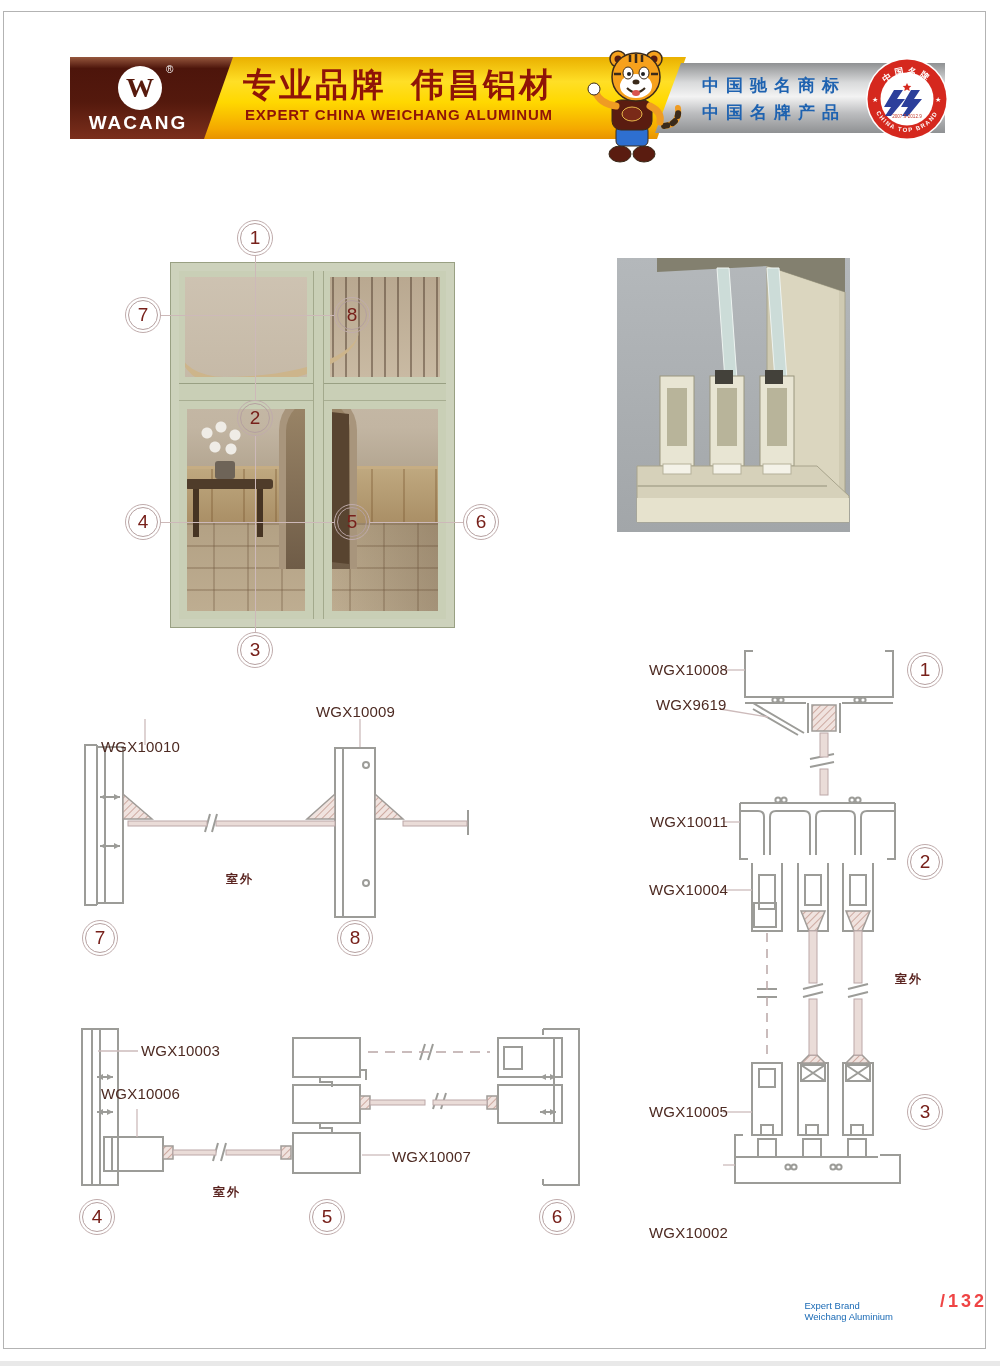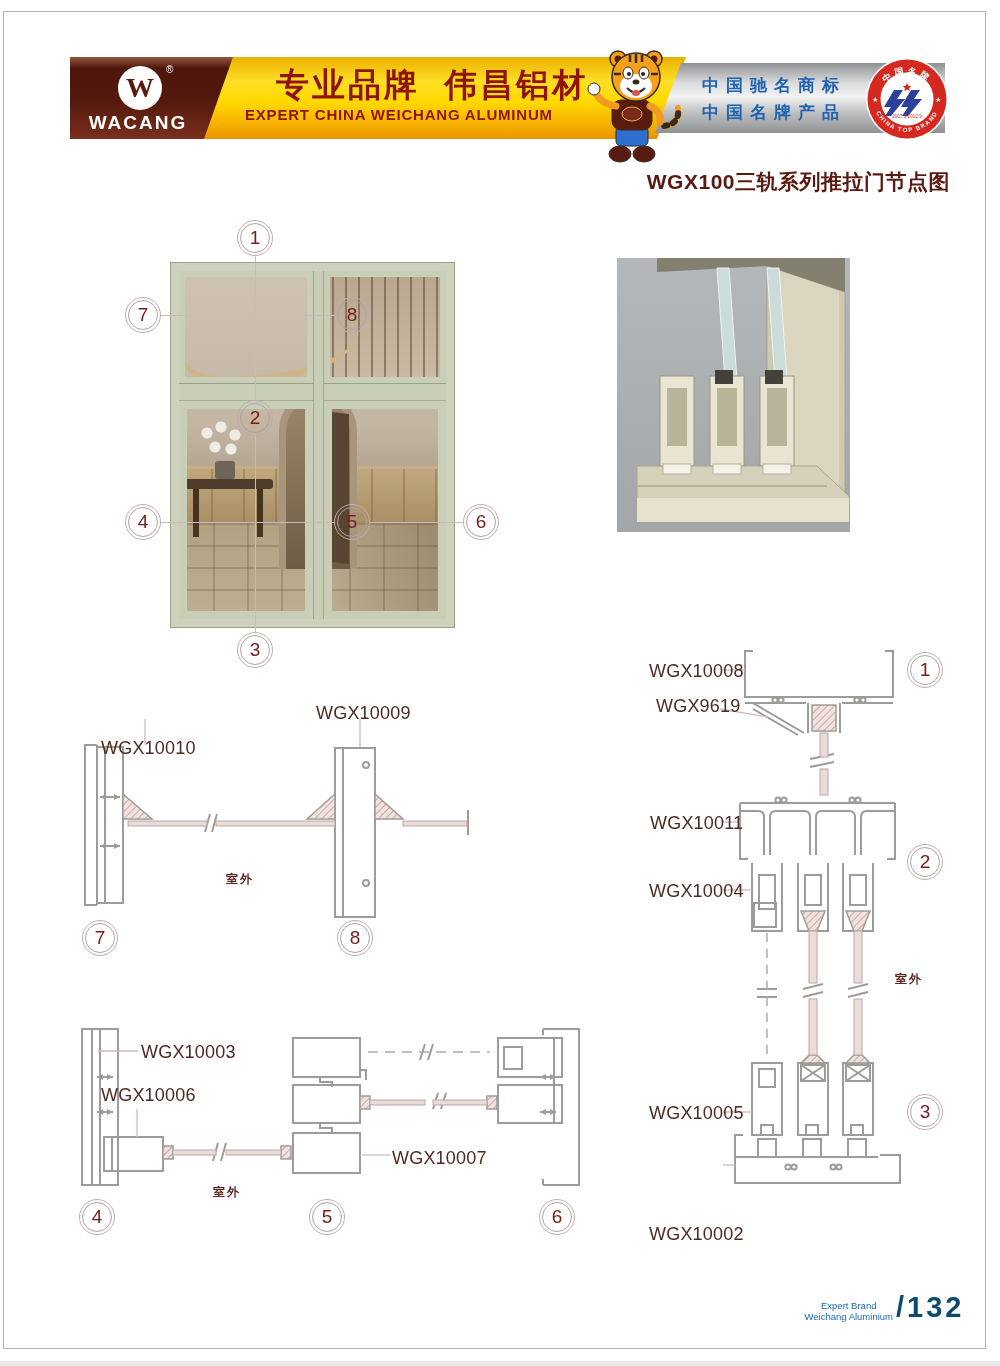--- a/index.html
+++ b/index.html
@@ -19,21 +19,21 @@
   .bar-silver{position:absolute;left:655px;top:63px;width:290px;height:70px;
     clip-path:polygon(26px 0,100% 0,100% 100%,0 100%);
     background:linear-gradient(180deg,#8f9193 0%,#d9dadb 28%,#f3f3f3 48%,#bcbdbf 72%,#8f9193 100%);}
   .logo-circle{position:absolute;left:118px;top:66px;width:44px;height:44px;border-radius:50%;
     background:#fff;color:#571a0d;display:flex;align-items:center;justify-content:center;
     font-size:28px;font-weight:bold;font-family:"Liberation Serif",serif;}
   .logo-reg{position:absolute;left:166px;top:64px;color:#fff;font-size:10px;}
   .logo-text{position:absolute;left:78px;top:112px;width:120px;text-align:center;color:#fff;
     font-size:19px;font-weight:bold;letter-spacing:2px;}
   .slogan-cn{position:absolute;left:243px;top:63px;color:#8f1407;font-size:33px;font-weight:900;
-    letter-spacing:3px;white-space:pre;margin-left:33px;}
+    letter-spacing:3px;white-space:pre;}
   .slogan-en{position:absolute;left:245px;top:106px;color:#8f1407;font-size:15px;font-weight:bold;
     letter-spacing:0.8px;}
   .honors{position:absolute;left:702px;top:72px;color:#1e62b0;font-size:17px;font-weight:bold;
     letter-spacing:7px;line-height:27px;white-space:nowrap;}
 
   
   .page-title{position:absolute;left:600px;top:168px;width:350px;text-align:right;color:#5a1911;
     font-size:21px;font-weight:bold;letter-spacing:0.5px;}
 
   
@@ -50,28 +50,28 @@
   .callout .r2{position:absolute;left:3px;top:3px;right:3px;bottom:3px;border:1px solid #b5a0a0;border-radius:50%;}
   .callout .num{position:absolute;left:0;top:0;width:100%;height:100%;display:flex;align-items:center;
     justify-content:center;font-size:19px;color:#77201a;}
 
   
   .render3d{position:absolute;left:617px;top:258px;width:233px;height:274px;
     background:linear-gradient(180deg,#b4b8bb,#a2a6a9);z-index:1;}
 
   
   .drawing{position:absolute;z-index:2;}
-  .plabel{position:absolute;font-size:18px;color:#4d2a22;z-index:5;letter-spacing:0.2px;}
+  .plabel{position:absolute;font-size:15px;color:#4d2a22;z-index:5;letter-spacing:0.2px;}
   .outdoor{position:absolute;font-size:12px;font-weight:bold;color:#5a2420;z-index:5;letter-spacing:2px;}
 
   
-  .footer-small{position:absolute;right:107px;top:1300px;text-align:center;font-size:9.5px;
+  .footer-small{position:absolute;right:107px;top:1300px;text-align:left;font-size:9.5px;
     line-height:11px;color:#1a6ab5;z-index:2;}
-  .footer-page{position:absolute;left:896px;top:1291px;font-size:29px;font-weight:bold;
-    color:#0c4a6e;letter-spacing:3px;z-index:2;}
+  .footer-page{position:absolute;left:940px;top:1291px;font-size:18px;font-weight:bold;
+    color:#ef4444;letter-spacing:3px;z-index:2;}
 </style>
 </head>
 <body>
 
 <div class="page">
   <div class="page-frame"></div>
   <div class="bottom-strip"></div>
 
   <header>
     <div class="bar-yellow"></div>
@@ -135,21 +135,20 @@
       <text x="71" y="48" font-size="7" fill="#fff">★</text>
       <g fill="#2c3f9b">
         <path d="M30,36 h9 l-6,9 h8 l-14,17 h-6 l6,-9 h-7 z"></path>
         <path d="M47,36 h9 l-6,9 h8 l-14,17 h-6 l6,-9 h-7 z"></path>
       </g>
       <path d="M43,29 l1.3,2.7 3,.3 -2.2,2 .6,3 -2.7,-1.5 -2.7,1.5 .6,-3 -2.2,-2 3,-.3 z" fill="#d5281e"></path>
       <text x="43" y="64" font-size="4.6" fill="#c0392b" text-anchor="middle">2007.9-2012.9</text>
     </svg>
   </header>
 
-  <div class="page-title">WGX100三轨系列推拉门节点图</div>
 
   <div class="photo">
     <div class="photo-scene">
       <div class="sc" style="left:0;top:0;width:267px;height:348px;background:linear-gradient(180deg,#cec3b2,#c2b5a2 45%,#b0a28d 60%,#a59781 64%)"></div>
       <div class="sc" style="left:140px;top:0;width:127px;height:112px;background:repeating-linear-gradient(90deg,rgba(70,50,35,.45) 0 2px,transparent 2px 13px),linear-gradient(180deg,#b8a78f,#cabba4)"></div>
       <div class="sc" style="left:0;top:40px;width:180px;height:66px;border-bottom:9px solid #cdb58b;border-radius:0 0 90% 30%/0 0 90% 60%"></div>
       <div class="sc" style="left:0;top:195px;width:267px;height:60px;background:repeating-linear-gradient(90deg,rgba(120,85,45,.35) 0 2px,transparent 2px 32px),linear-gradient(180deg,#bfa87f,#a78c63);border-top:3px solid #c6ad83"></div>
       <div class="sc" style="left:0;top:252px;width:267px;height:96px;background:repeating-linear-gradient(90deg,rgba(110,85,60,.3) 0 2px,transparent 2px 34px),repeating-linear-gradient(180deg,rgba(110,85,60,.3) 0 2px,transparent 2px 22px),linear-gradient(180deg,#b3a184,#bfae92)"></div>
       <div class="sc" style="left:150px;top:252px;width:117px;height:96px;background:linear-gradient(90deg,rgba(90,70,50,0),rgba(90,70,50,.28))"></div>
       <div class="sc" style="left:100px;top:120px;width:78px;height:178px;background:#a8957c;border-radius:39px 39px 0 0"></div>

